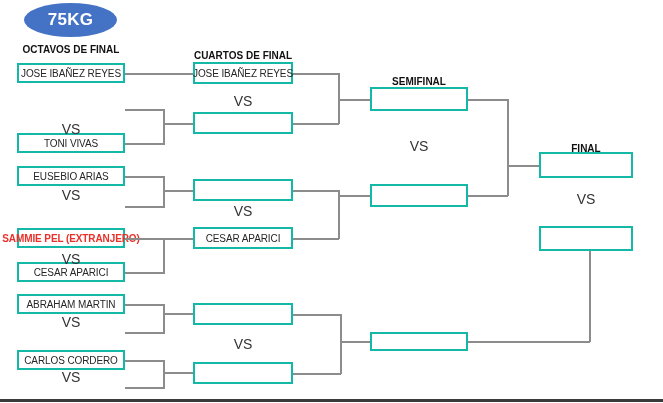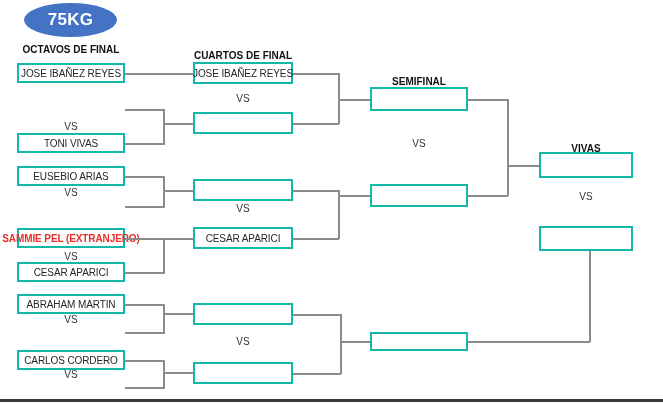--- a/index.html
+++ b/index.html
@@ -23,41 +23,41 @@
   .box{
     position:absolute;width:108px;height:20px;border:2px solid #14b8a6;background:#fff;
     box-sizing:border-box;display:flex;align-items:center;justify-content:center;
     font-size:10px;color:#262626;white-space:nowrap;letter-spacing:-0.1px;
   }
   .box.q{width:100px;height:22px;}
   .box.s{width:98px;}
   .box.f{width:94px;}
   .box.foreign{color:var(--foreign-red,#E8312A);font-weight:bold;}
   .vs{
-    position:absolute;width:40px;text-align:center;font-size:10px;line-height:1;
+    position:absolute;width:40px;text-align:center;font-size:14px;line-height:1;
     color:#333;
   }
   i.h,i.v{position:absolute;display:block;background:#8c8c8c;}
   i.h{height:1.5px;}
   i.v{width:1.5px;}
   i.rule{position:absolute;display:block;background:#3a3a3a;height:3px;}
 </style>
 </head>
 <body>
 
 <div class="canvas">
 
   <div class="badge">
     <span>75KG</span>
   </div>
 
   <div class="hdr" style="left:1px;top:44px">OCTAVOS DE FINAL</div>
   <div class="hdr" style="left:173px;top:50px">CUARTOS DE FINAL</div>
   <div class="hdr" style="left:349px;top:76px">SEMIFINAL</div>
-  <div class="hdr" style="left:516px;top:143px">VIVAS</div>
+  <div class="hdr" style="left:516px;top:143px">FINAL</div>
 
   <div class="box" style="left:17px;top:63px">JOSE IBAÑEZ REYES</div>
   <div class="box" style="left:17px;top:133px">TONI VIVAS</div>
   <div class="box" style="left:17px;top:166px">EUSEBIO ARIAS</div>
   <div class="box foreign" style="left:17px;top:228px">SAMMIE PEL (EXTRANJERO)</div>
   <div class="box" style="left:17px;top:262px">CESAR APARICI</div>
   <div class="box" style="left:17px;top:294px">ABRAHAM MARTIN</div>
   <div class="box" style="left:17px;top:350px">CARLOS CORDERO</div>
 
   <div class="vs" style="left:51px;top:122px">VS</div>

